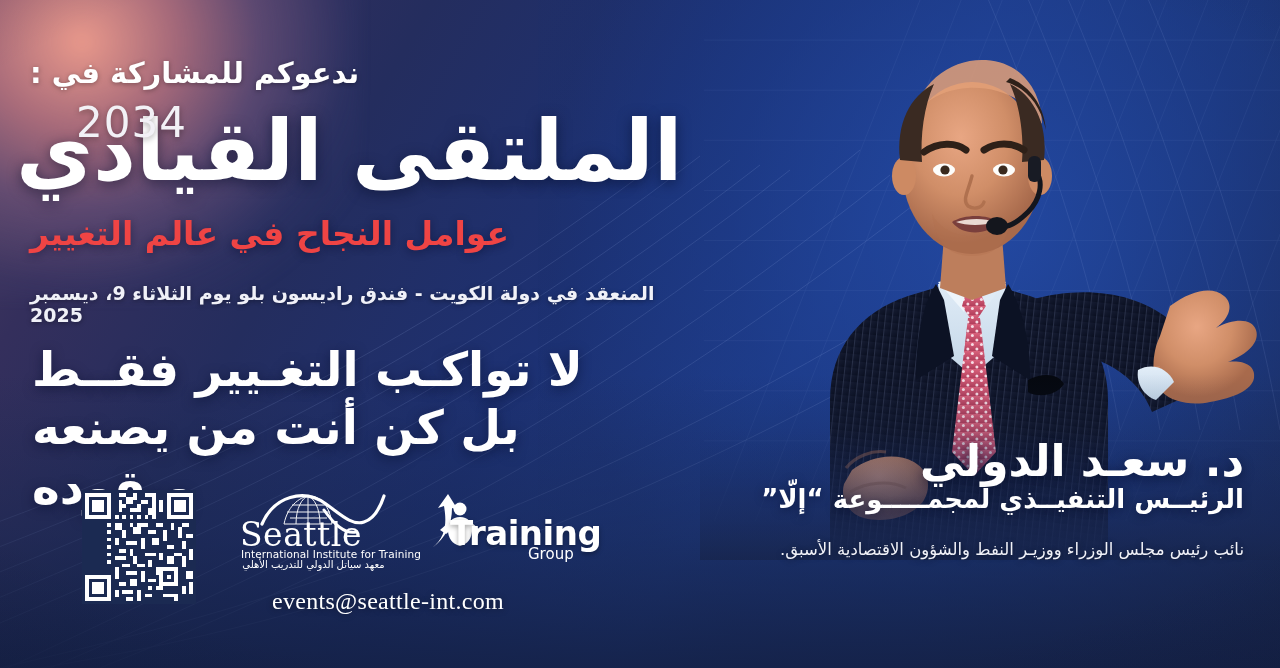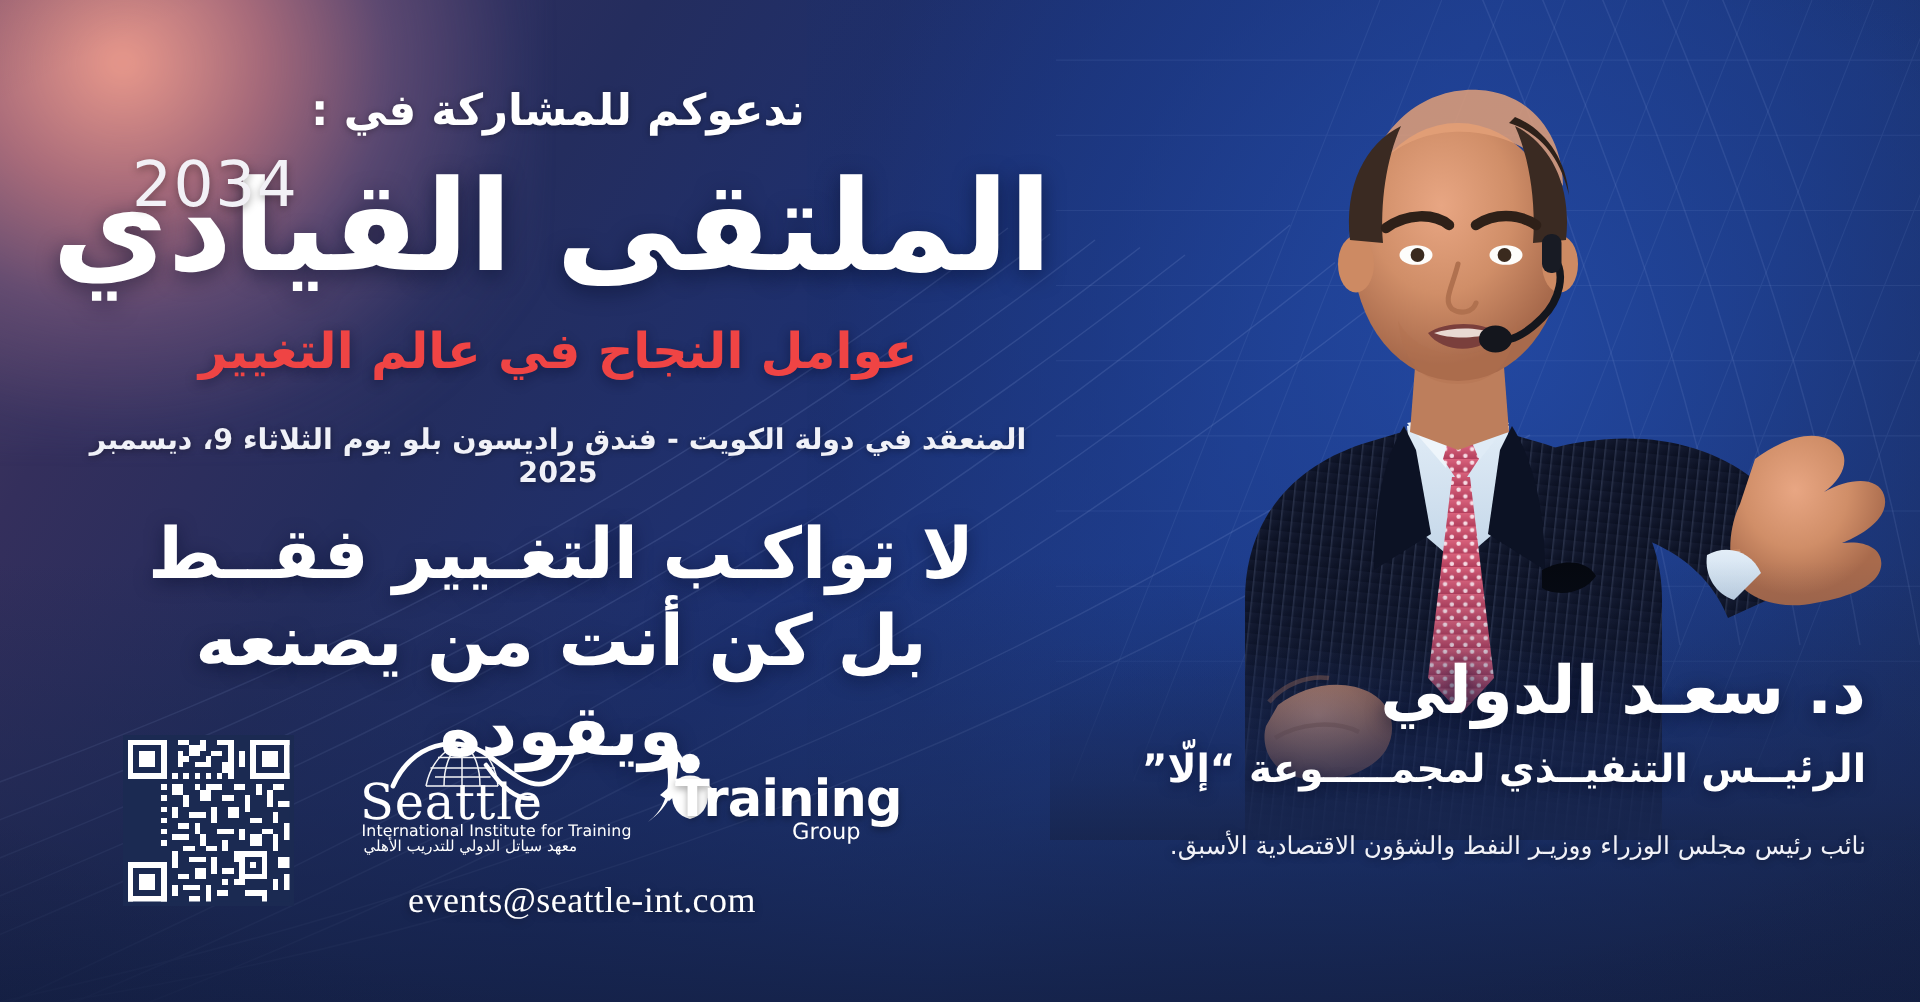--- a/index.html
+++ b/index.html
@@ -48,23 +48,22 @@
   }
 
   
   .lines{ position:absolute; inset:0; opacity:.5; }
   .grid-lines{ position:absolute; right:0; top:0; width:45%; height:78%; opacity:.35; }
 
   
   .left-col{
     position:absolute; left:0; top:0;
     width:720px; height:100%;
-    text-align:center;
+    text-align:left;
     direction:rtl;
-    margin-left:12px;
   }
 
   .invite{
     position:absolute; right:30px; top:56px;
     width:660px;
     font-size:29px; font-weight:700; color:#fff;
     letter-spacing:.2px;
     text-shadow:0 1px 5px rgba(0,0,0,.35);
   }
 
@@ -168,21 +167,20 @@
   .speaker-block{
     position:absolute; right:36px; top:438px;
     width:520px; text-align:right; direction:rtl;
   }
   .speaker-name{
     font-size:44px; font-weight:900; color:#ffffff;
     letter-spacing:-.5px; line-height:1.05;
     text-shadow:0 3px 12px rgba(5,12,40,.6);
   }
   .speaker-role{
-    margin-top:14px;
     font-size:26px; font-weight:600; color:#ffffff;
     text-shadow:0 2px 8px rgba(5,12,40,.5);
   }
   .speaker-prev{
     margin-top:26px;
     font-size:16.5px; font-weight:500; color:#f1f2f8;
     text-shadow:0 1px 6px rgba(0,0,0,.45);
   }
 </style>
 </head>

